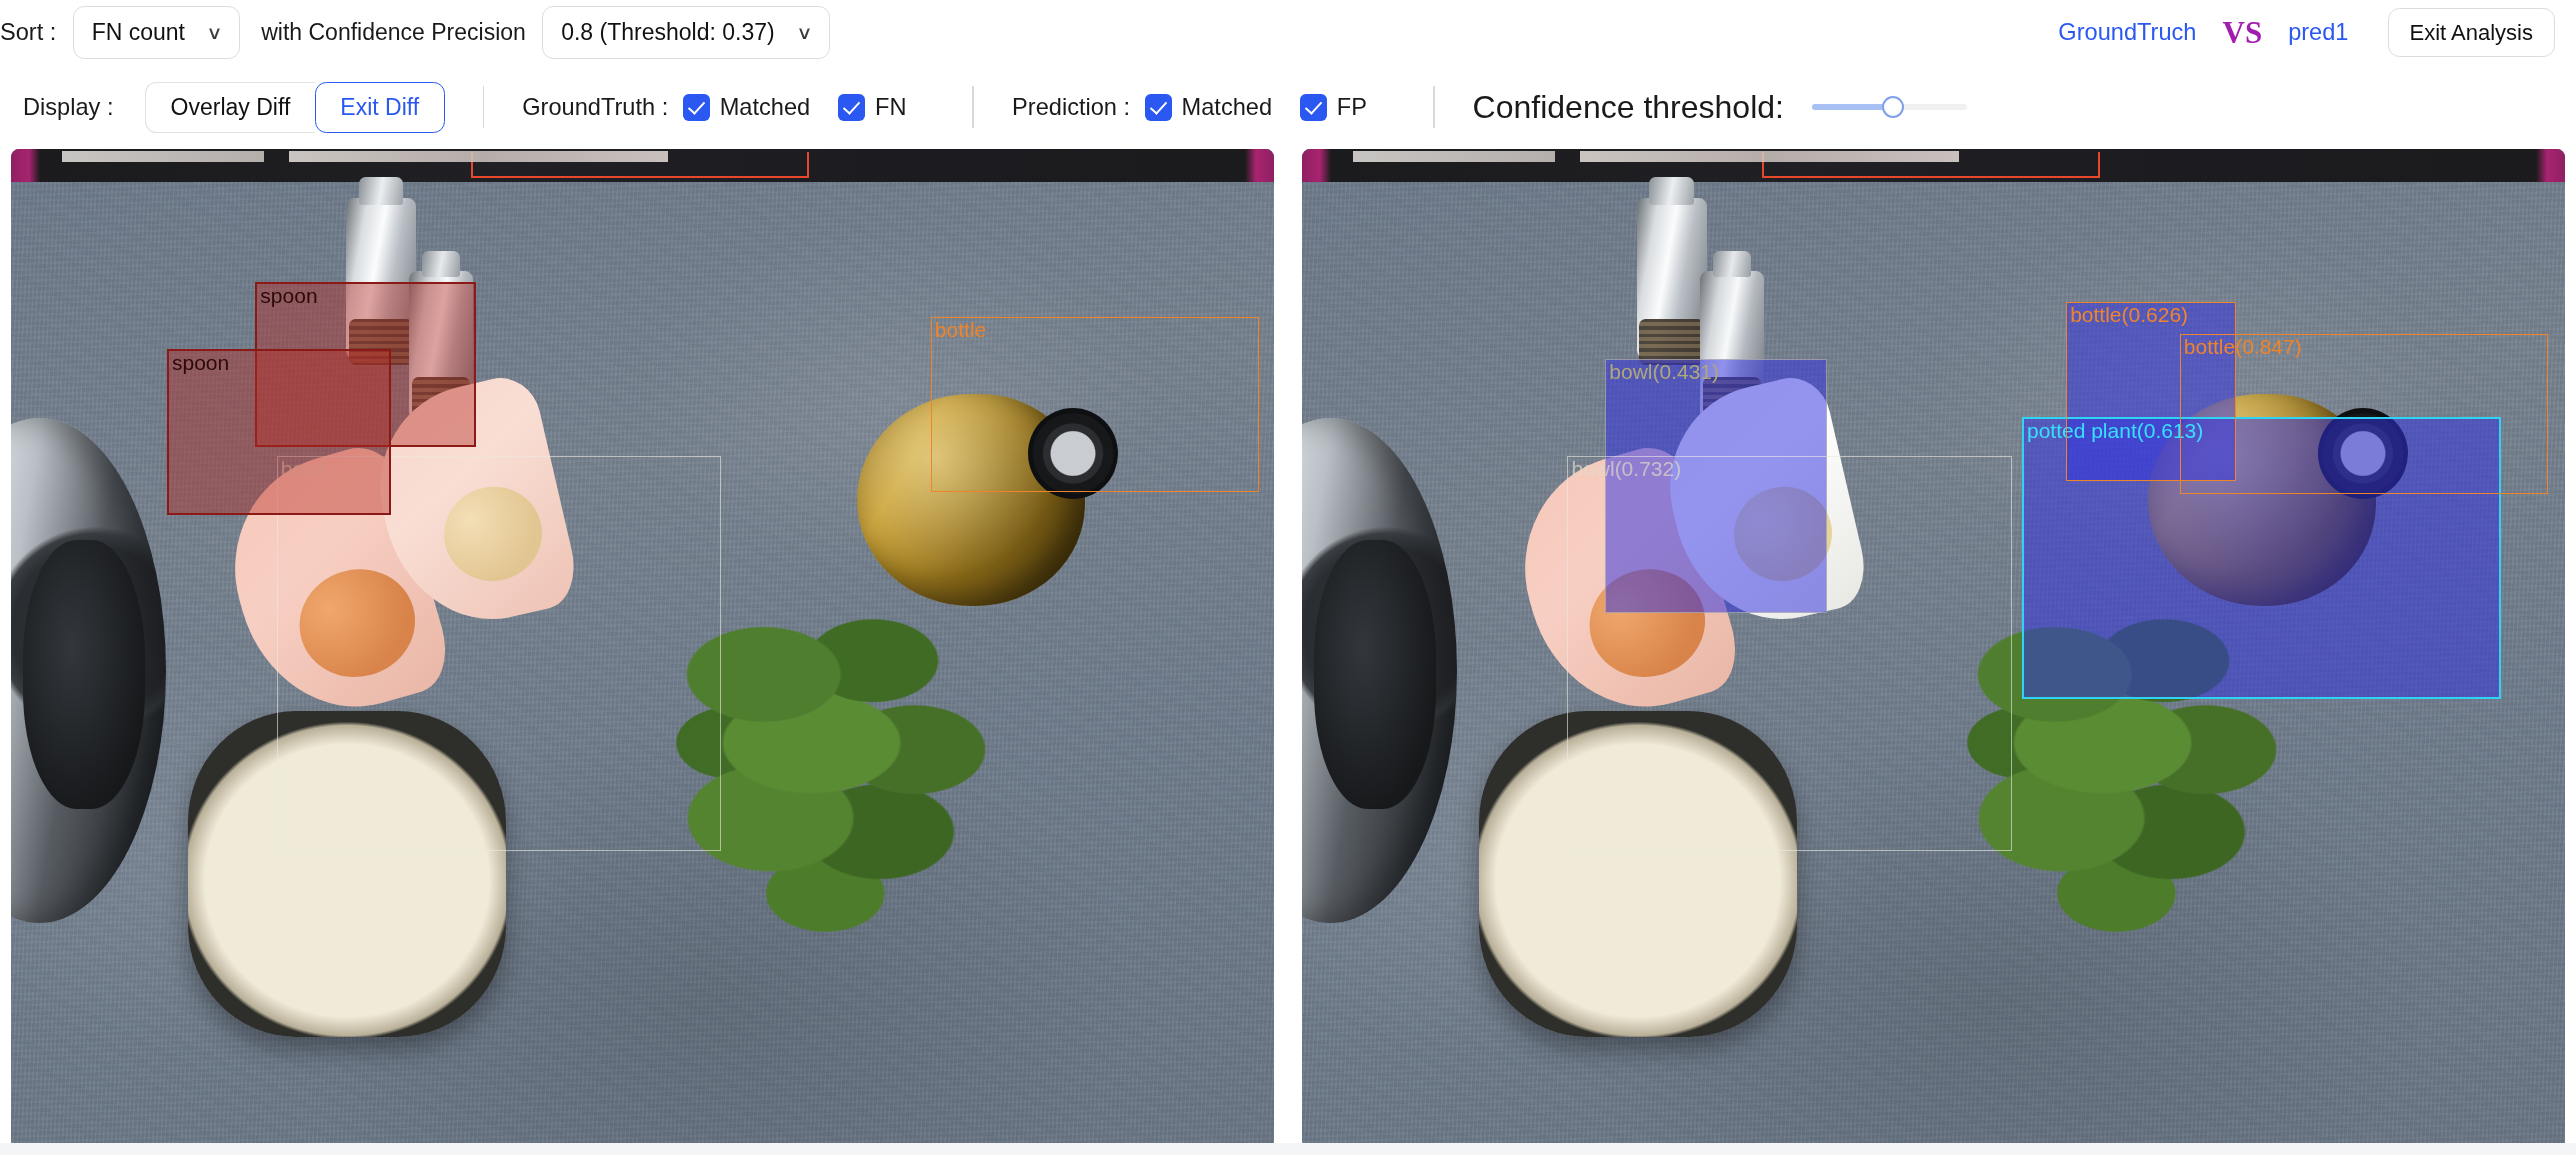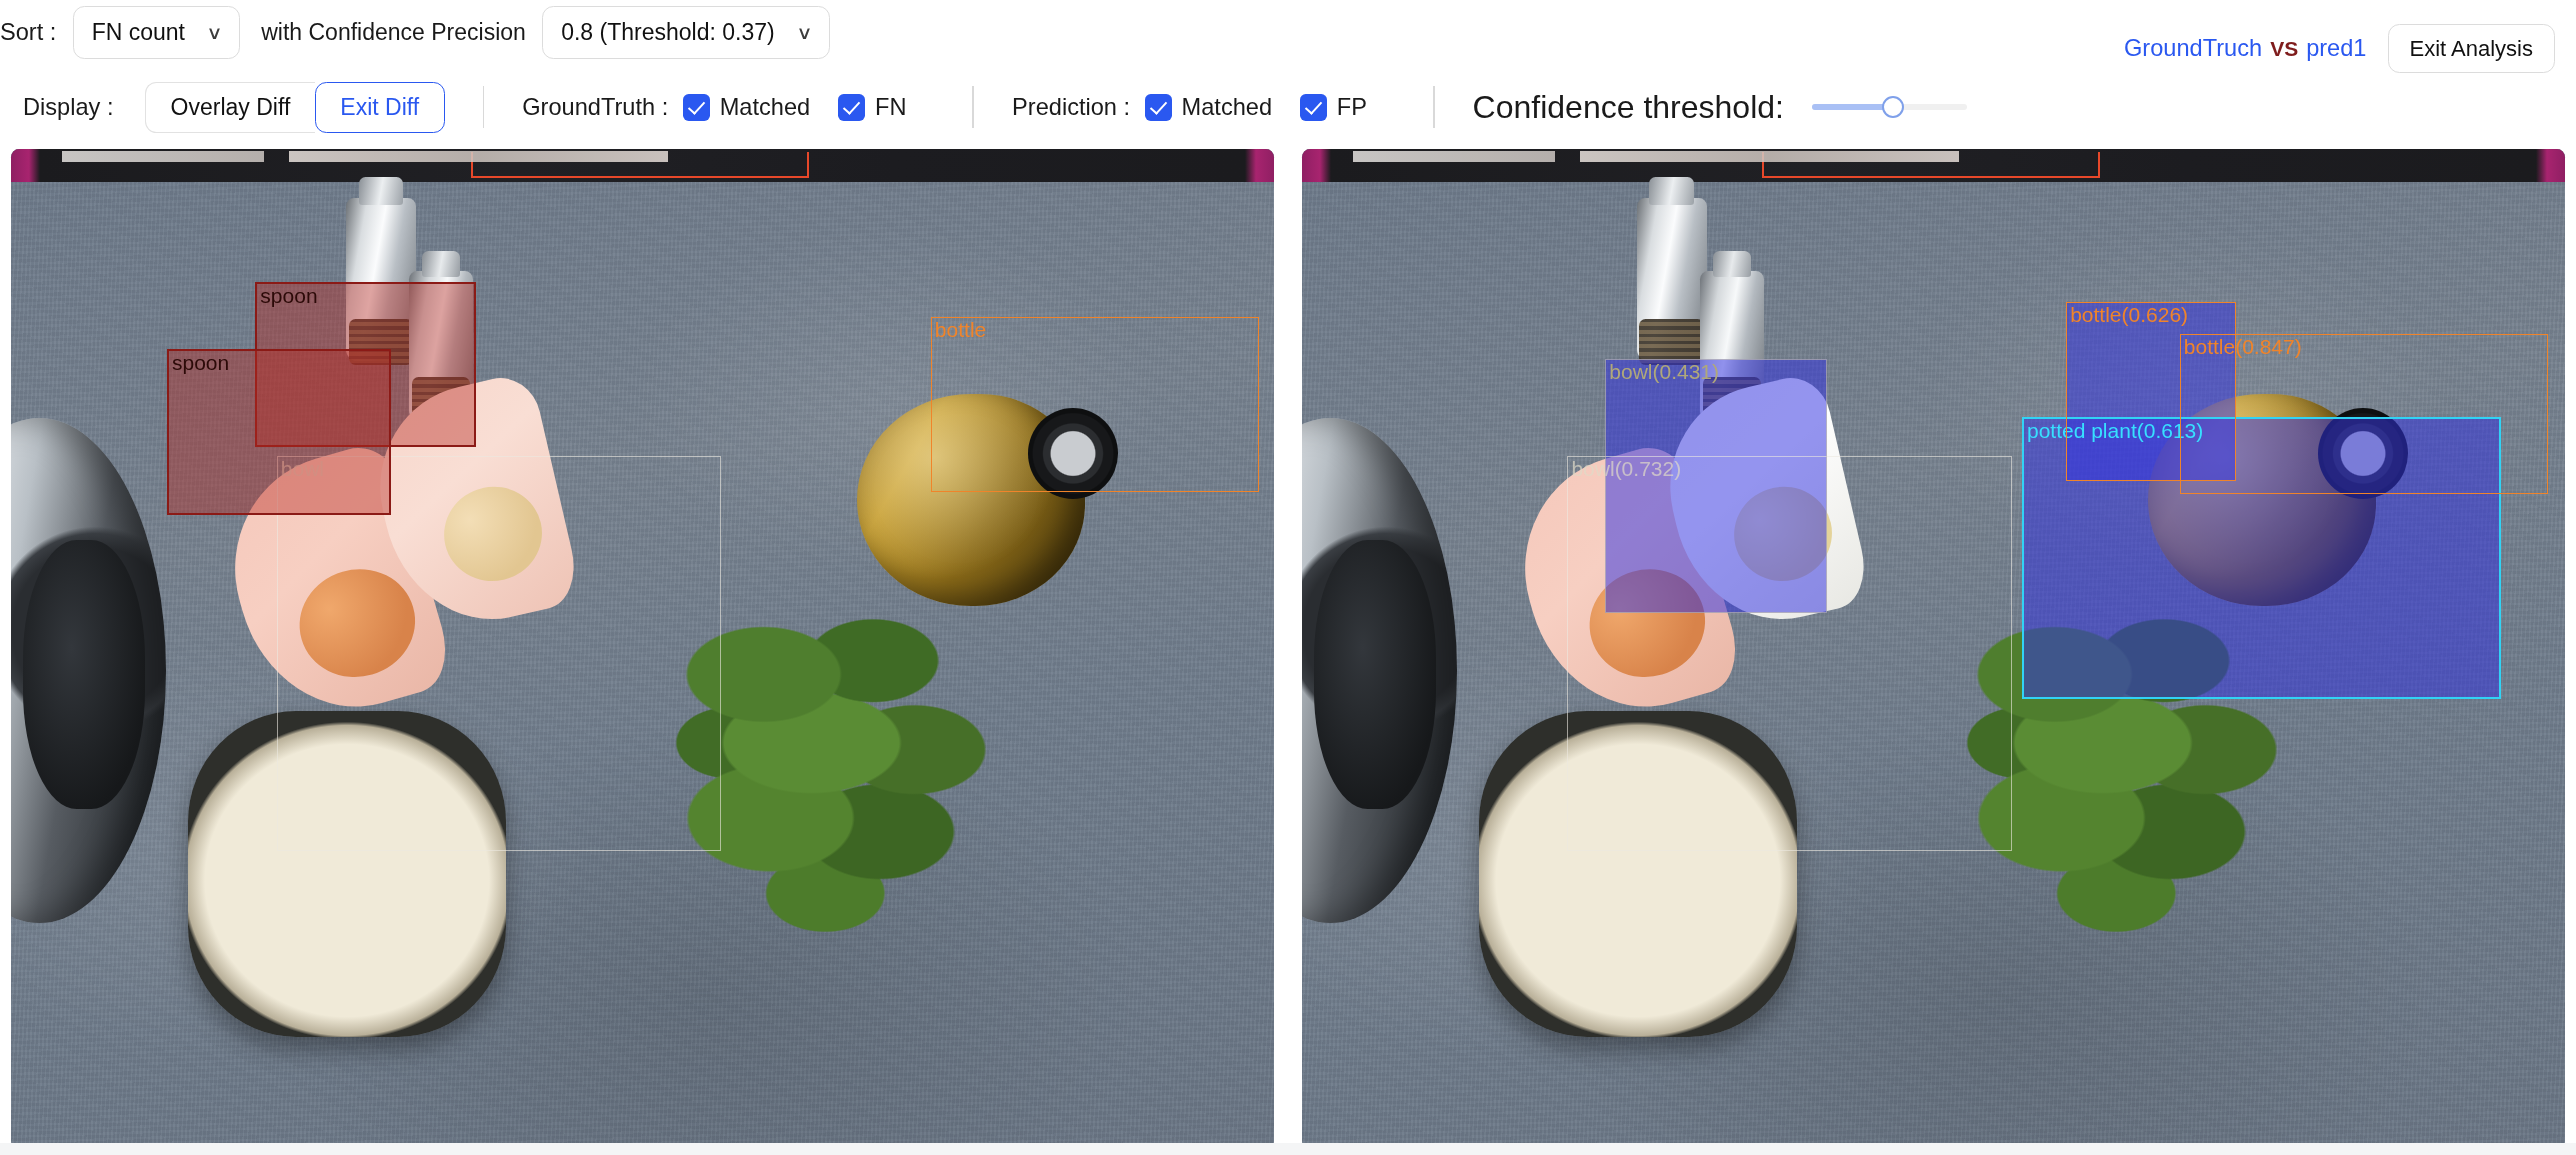--- a/index.html
+++ b/index.html
@@ -48,28 +48,28 @@
     color: #3c3c3c;
     line-height: 1;
     transform: scaleX(1.25);
     display: inline-block;
   }
   .with-text { margin-left: 21px; font-size: 23px; color:#1a1a1a; }
 
   .right-cluster {
     position: absolute;
     right: 21px;
-    top: 16px;
+    top: 0;
     height: 65px;
     display: flex;
     align-items: center;
-    gap: 8px;
+    gap: 26px;
   }
   .gt-name { font-size: 23.6px; color: #2a58f0; }
-  .vs-name { font-size: 21px; color: #7f1d1d; font-weight: bold; }
+  .vs-name { font-size: 31px; color: #a21caf; font-weight: bold; font-family: Liberation Serif, serif; }
   .pred-name { font-size: 23.6px; color: #2a58f0; }
   .exit-btn {
     margin-left: 13px;
     height: 49px;
     padding: 0 21px;
     border: 1.3px solid #dcdcdc;
     border-radius: 11.4px;
     background: #fff;
     font-size: 22px;
     color: #111;

